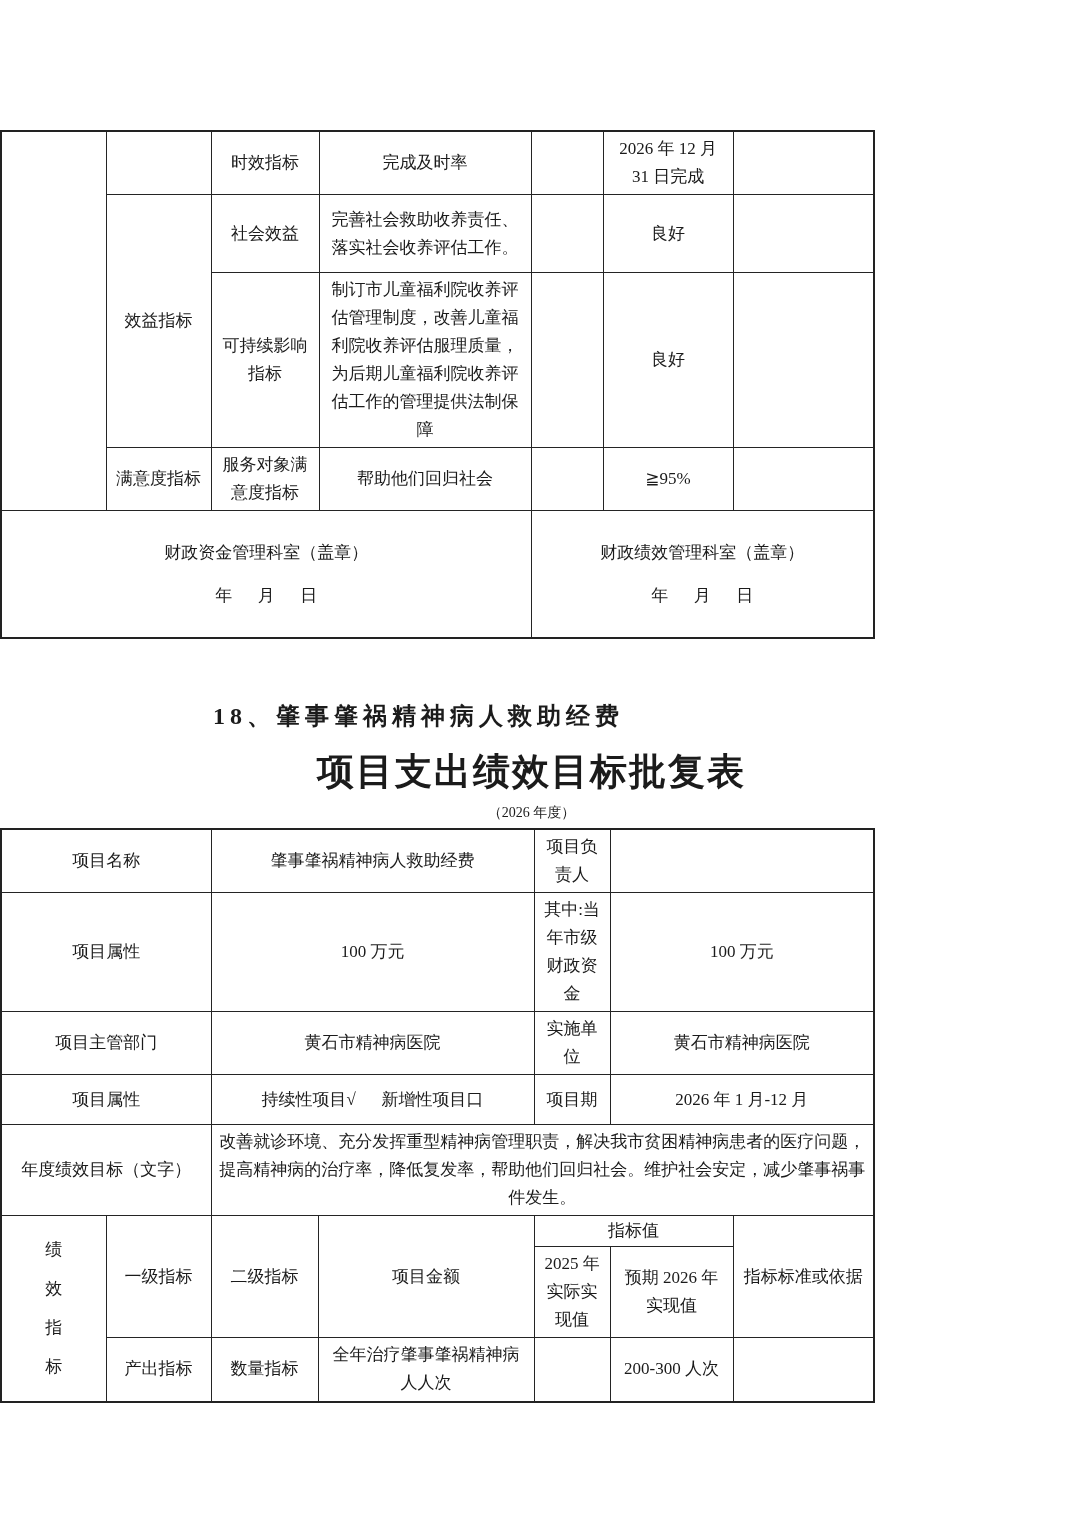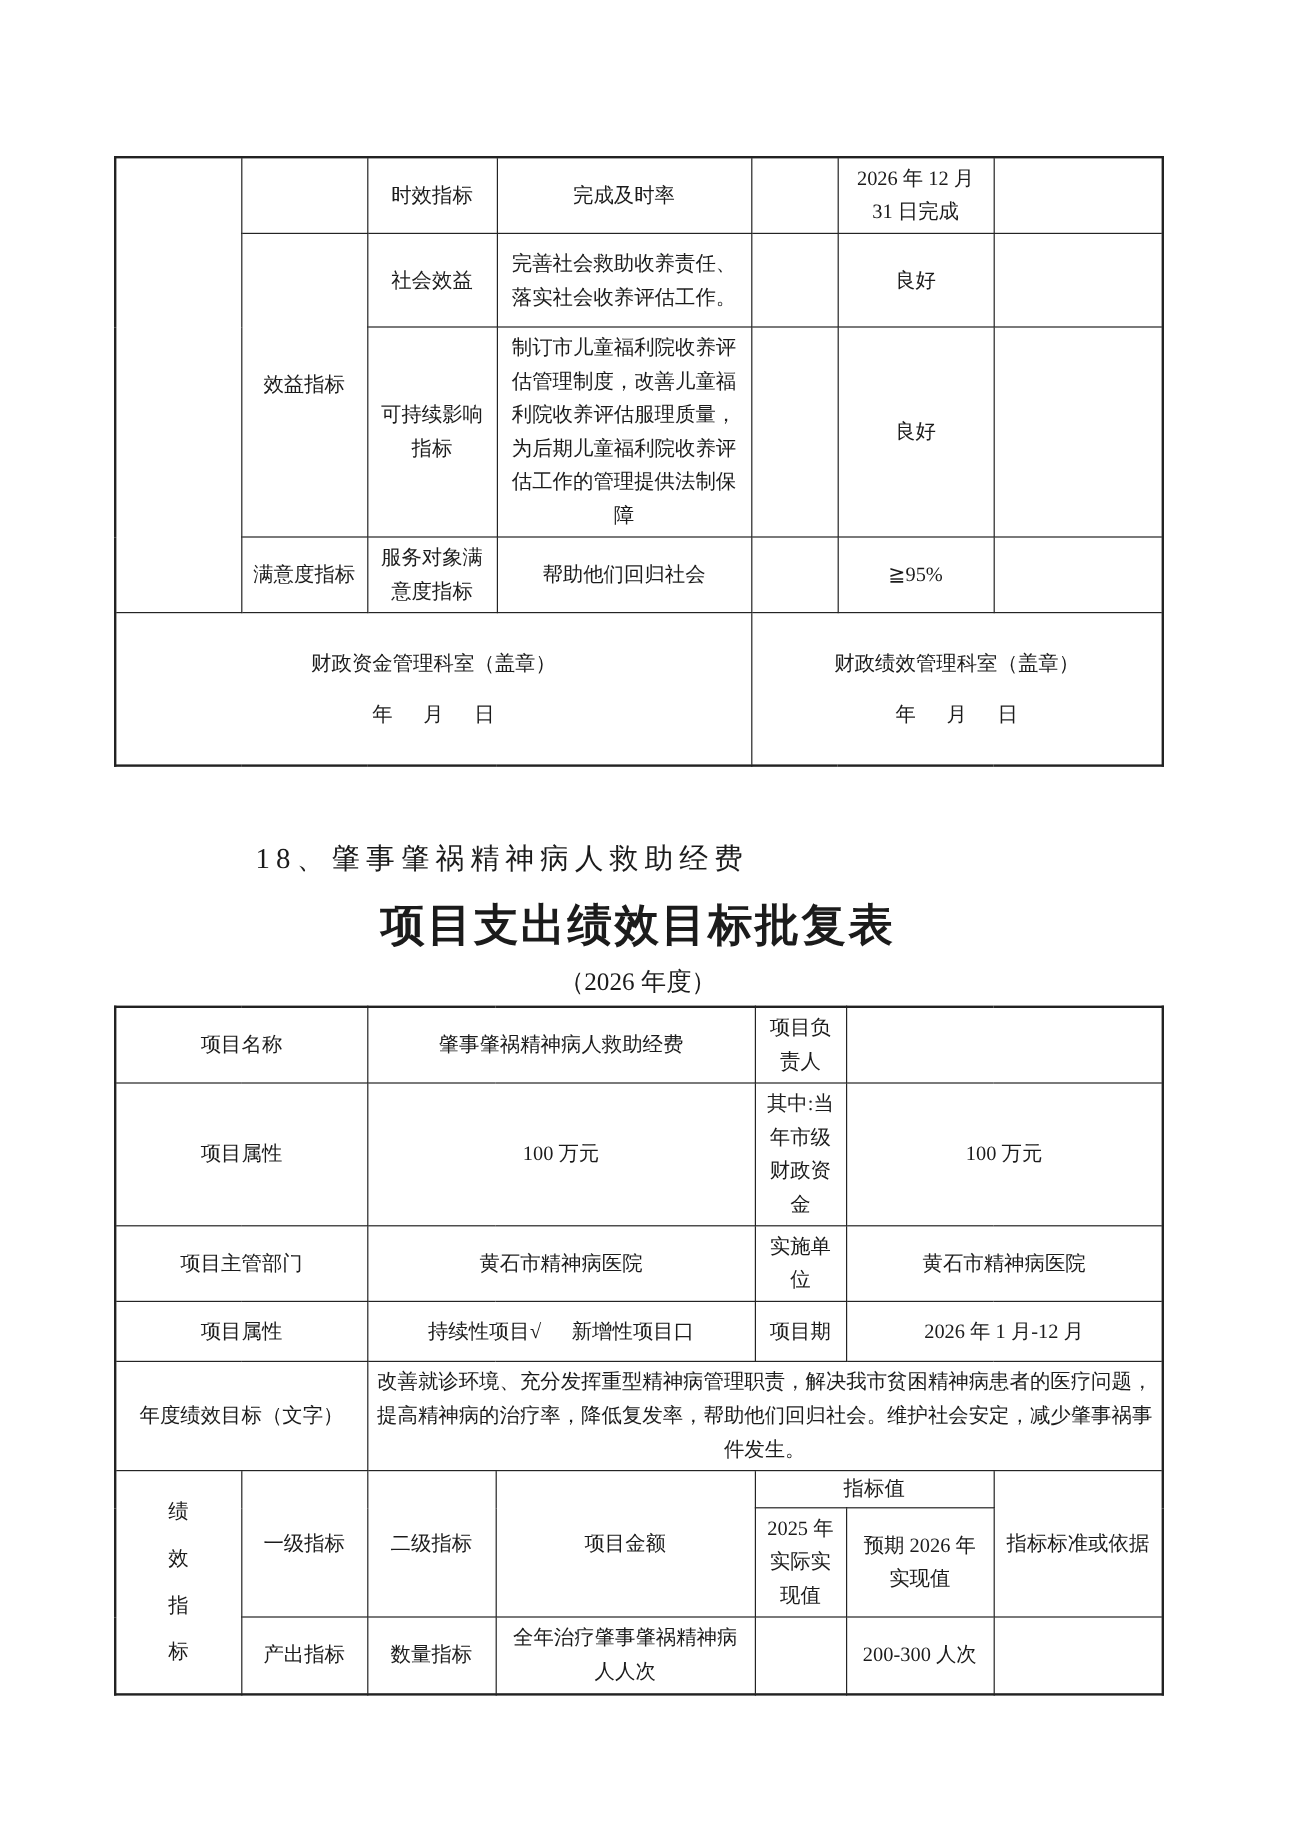--- a/index.html
+++ b/index.html
@@ -4,45 +4,45 @@
 <style>
   * { margin:0; padding:0; box-sizing:border-box; }
   html,body { background:#fff; }
   .page {
     position:relative; width:1074px; height:1520px; background:#ffffff;
     font-family:"Liberation Serif","DejaVu Serif",serif; color:#1b1b1b;
     overflow:hidden;
   }
   table.tbl {
     border-collapse:collapse; table-layout:fixed; width:873px;
-    margin-left:95px; border:2px solid #222;
+    border:2px solid #222;
   }
   table.tbl td {
     border:1px solid #242424; font-size:17px; line-height:1.65;
     text-align:center; vertical-align:middle; padding:3px 6px;
     word-break:break-word; overflow:hidden;
   }
   td.left { text-align:left; padding-left:9px; }
   td.justify { text-align:justify; padding:4px 10px; font-size:16.5px; line-height:2.1; word-break:break-all; }
   td.small { padding:2px 6px; word-break:break-all; }
   td.pre { white-space:pre-wrap; }
   .vtext { width:19px; margin:0 auto; word-break:break-all; line-height:39px; font-size:17px; text-align:center; }
   .sig { display:flex; flex-direction:column; align-items:center; justify-content:center; gap:15px; height:100%; }
   .sig .sig-date { white-space:pre; }
   .heading-18 {
     margin:60px 0 0 213px; font-size:24px; letter-spacing:5px;
-    font-weight:normal; line-height:1.45;
+    font-weight:bold; line-height:1.45;
   }
   .main-title {
     margin-top:13px; width:873px; margin-left:95px; text-align:center;
     font-size:37px; font-weight:bold; letter-spacing:2px; line-height:1.35;
   }
   .subtitle {
     margin-top:7px; margin-bottom:6px; width:873px; margin-left:95px;
-    text-align:center; font-size:21px;
+    text-align:center; font-size:14px;
   }
   .spacer-top { height:130px; }
   tr.h57  td { height:57px; }
   tr.h78  td { height:78px; }
   tr.h142 td { height:142px; }
   tr.h56  td { height:56px; }
   tr.h127 td { height:127px; }
   tr.h58  td { height:58px; }
   tr.h113 td { height:113px; }
   tr.h60  td { height:60px; }

